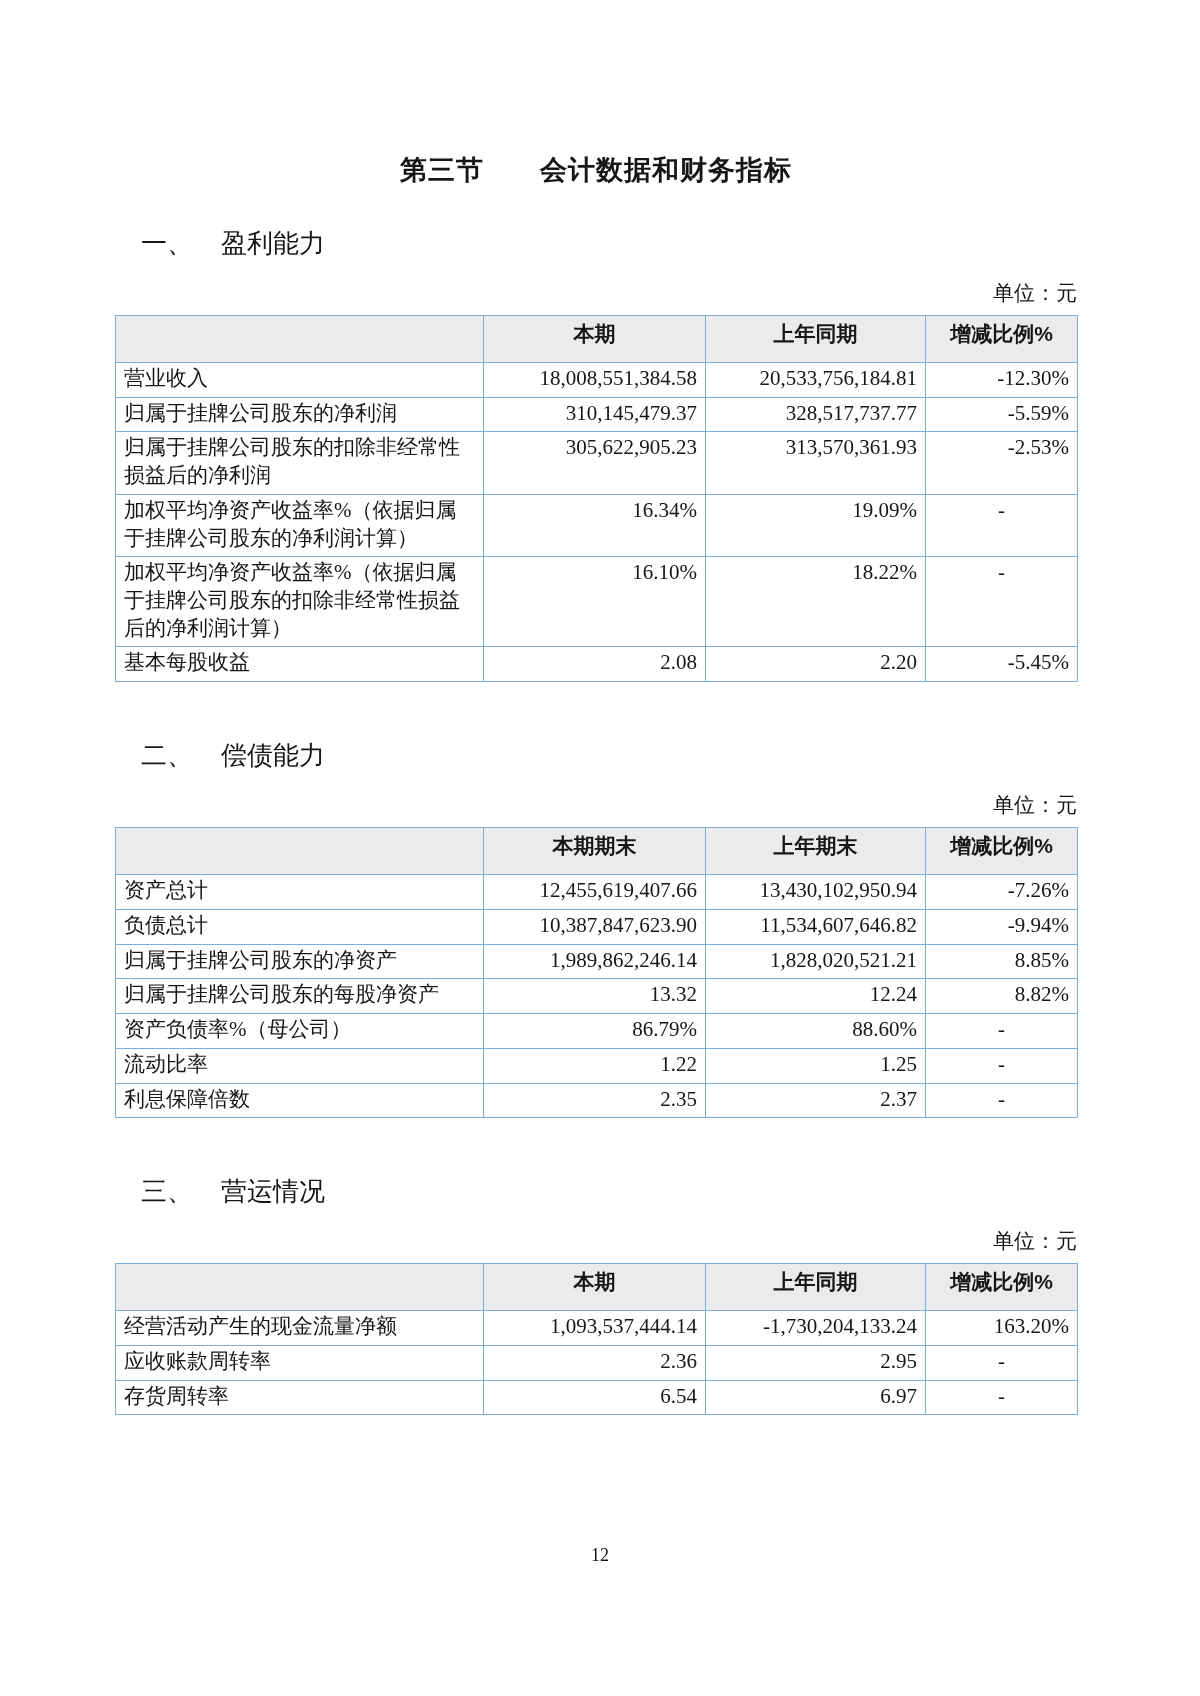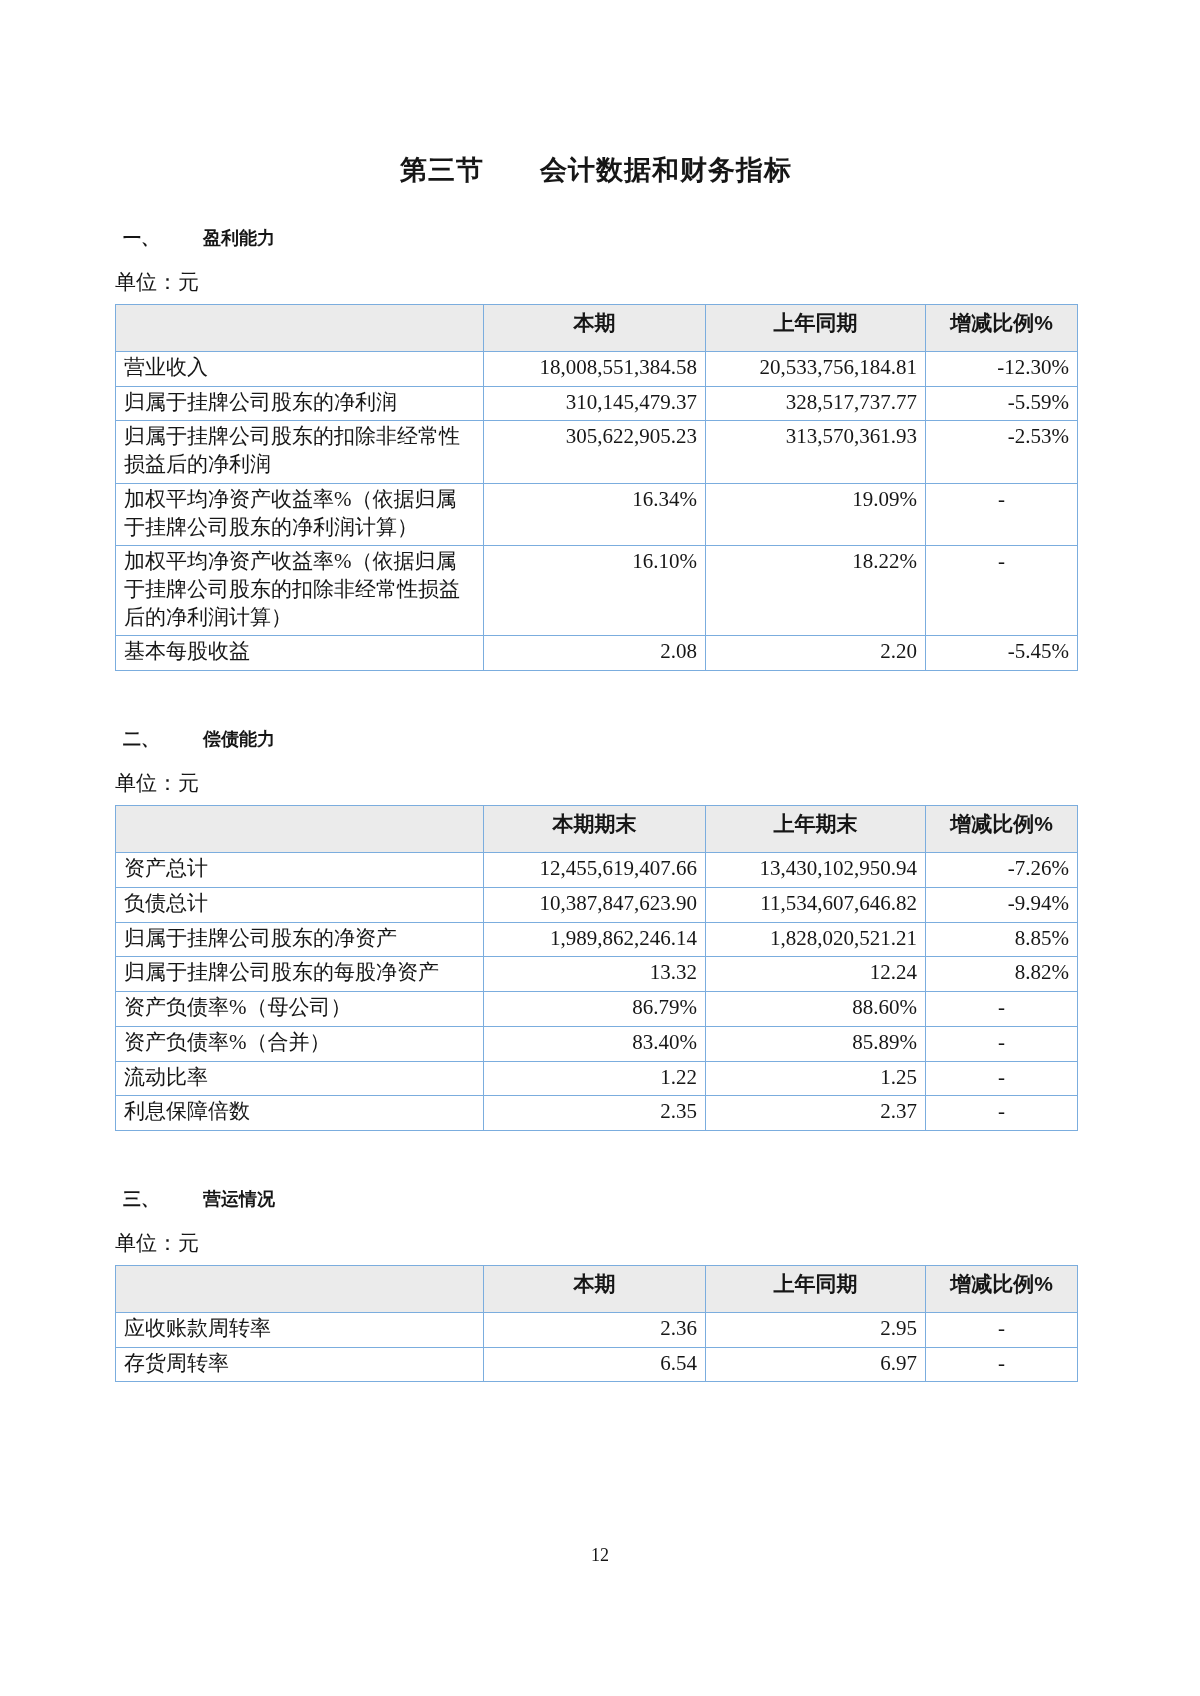--- a/index.html
+++ b/index.html
@@ -13,27 +13,27 @@
 
   .doc-title {
     margin-top:152px; text-align:center;
     font-family:"Liberation Sans","DejaVu Sans",sans-serif;
     font-weight:bold; font-size:27px; letter-spacing:1px;
     white-space:pre-wrap;
   }
   .section-heading {
     margin-top:38px; padding-left:8px;
     font-family:"Liberation Sans","DejaVu Sans",sans-serif;
-    font-weight:bold; font-size:18px;
+    font-weight:normal; font-size:26px;margin-left:18px;
   }
   .section-heading .sec-no { display:inline-block; width:80px; }
   .sec-gap-lg { margin-top:56px; }
 
   .unit-label {
-    text-align:left; font-size:21px;
+    text-align:right; font-size:21px;
     margin-top:18px; margin-bottom:8px;
   }
 
   table.fin { width:962px; border-collapse:collapse; table-layout:fixed; }
   table.fin th, table.fin td {
     border:1.5px solid #7badde;
     font-size:21px; vertical-align:top;
   }
   table.fin th {
     background:#ebebeb; text-align:center; font-weight:bold;
@@ -163,26 +163,20 @@
           <td class="num">12.24</td>
           <td class="num">8.82%</td>
         </tr>
         <tr>
           <td class="lbl">资产负债率%（母公司）</td>
           <td class="num">86.79%</td>
           <td class="num">88.60%</td>
           <td class="dash">-</td>
         </tr>
         <tr>
-          <td class="lbl">资产负债率%（合并）</td>
-          <td class="num">83.40%</td>
-          <td class="num">85.89%</td>
-          <td class="dash">-</td>
-        </tr>
-        <tr>
           <td class="lbl">流动比率</td>
           <td class="num">1.22</td>
           <td class="num">1.25</td>
           <td class="dash">-</td>
         </tr>
         <tr>
           <td class="lbl">利息保障倍数</td>
           <td class="num">2.35</td>
           <td class="num">2.37</td>
           <td class="dash">-</td>
@@ -205,20 +199,26 @@
       <thead>
         <tr>
           <th></th>
           <th>本期</th>
           <th>上年同期</th>
           <th>增减比例%</th>
         </tr>
       </thead>
       <tbody>
         <tr>
+          <td class="lbl">经营活动产生的现金流量净额</td>
+          <td class="num">1,093,537,444.14</td>
+          <td class="num">-1,730,204,133.24</td>
+          <td class="num">163.20%</td>
+        </tr>
+        <tr>
           <td class="lbl">应收账款周转率</td>
           <td class="num">2.36</td>
           <td class="num">2.95</td>
           <td class="dash">-</td>
         </tr>
         <tr>
           <td class="lbl">存货周转率</td>
           <td class="num">6.54</td>
           <td class="num">6.97</td>
           <td class="dash">-</td>

